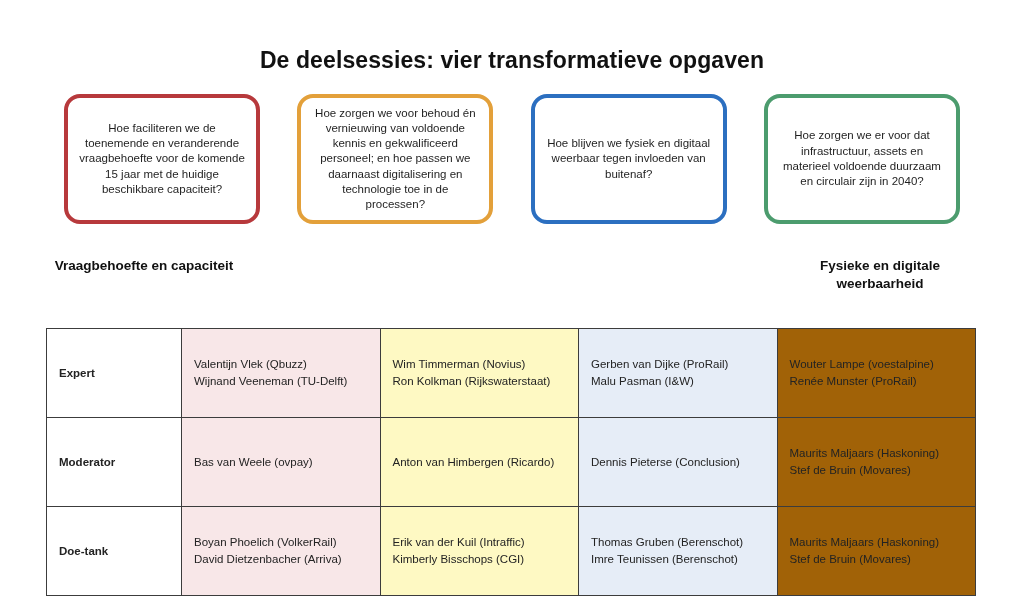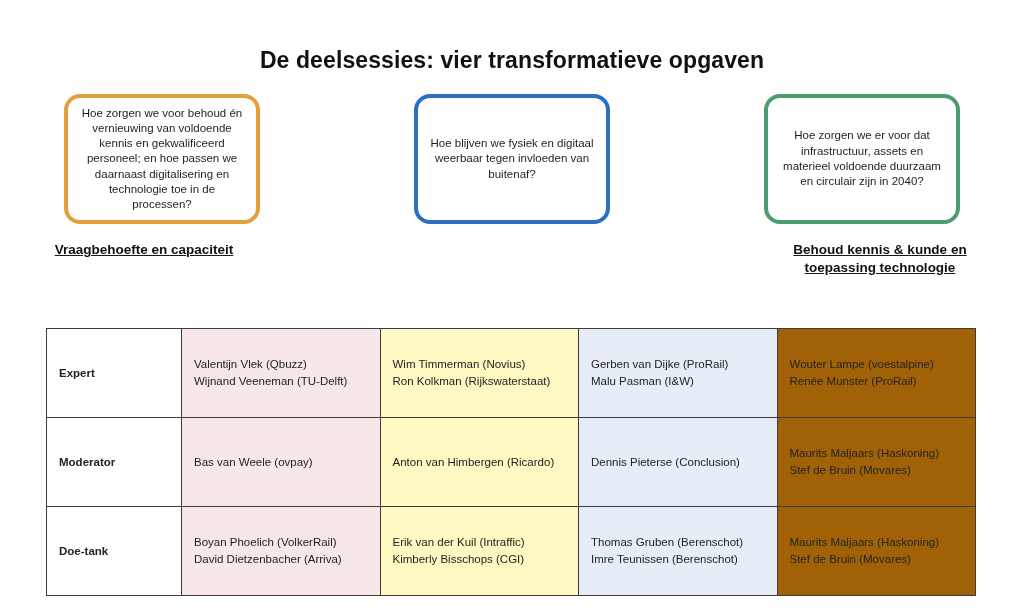--- a/index.html
+++ b/index.html
@@ -65,26 +65,25 @@
     color: #1f1f1f;
   }
   .box-red    { border-color: #B7393C; }
   .box-orange { border-color: #E3A03A; }
   .box-blue   { border-color: #2C6FC0; }
   .box-green  { border-color: #4C9C6E; }
 
   
   .captions-row {
     position: absolute;
-    top: 241px;
+    top: 257px;
     left: 46px;
     width: 932px;
     display: flex;
     justify-content: space-between;
-    text-decoration: underline;
   }
   .caption {
     width: 196px;
     text-align: center;
     font-size: 13.5px;
     font-weight: bold;
     line-height: 1.32;
     color: #111111;
   }
 
@@ -121,20 +120,25 @@
   .cell-green  { background: #a16207; }
   .cell-line { display: block; white-space: nowrap; }
 </style>
 </head>
 <body>
 
 <div class="slide-title">De deelsessies: vier transformatieve opgaven</div>
 
 <div class="boxes-row">
 
+  <div class="theme-col">
+    <div class="theme-box box-red">
+      <div class="theme-box-text">Hoe faciliteren we de toenemende en veranderende vraagbehoefte voor de komende 15 jaar met de huidige beschikbare capaciteit?</div>
+    </div>
+  </div>
 
   <div class="theme-col">
     <div class="theme-box box-orange">
       <div class="theme-box-text">Hoe zorgen we voor behoud én vernieuwing van voldoende kennis en gekwalificeerd personeel; en hoe passen we daarnaast digitalisering en technologie toe in de processen?</div>
     </div>
   </div>
 
   <div class="theme-col">
     <div class="theme-box box-blue">
       <div class="theme-box-text">Hoe blijven we fysiek en digitaal weerbaar tegen invloeden van buitenaf?</div>
@@ -144,21 +148,21 @@
   <div class="theme-col">
     <div class="theme-box box-green">
       <div class="theme-box-text">Hoe zorgen we er voor dat infrastructuur, assets en materieel voldoende duurzaam en circulair zijn in 2040?</div>
     </div>
   </div>
 
 </div>
 
 <div class="captions-row">
   <div class="caption">Vraagbehoefte en capaciteit</div>
-  <div class="caption">Behoud kennis &amp; kunde en toepassing technologie</div>
+  <div class="caption">Fysieke en digitale weerbaarheid</div>
 </div>
 
 <table class="matrix">
   <tbody>
     <tr>
       <td class="row-label">Expert</td>
       <td class="cell-pink">
         <span class="cell-line">Valentijn Vlek (Qbuzz)</span>
         <span class="cell-line">Wijnand Veeneman (TU-Delft)</span>
       </td>

